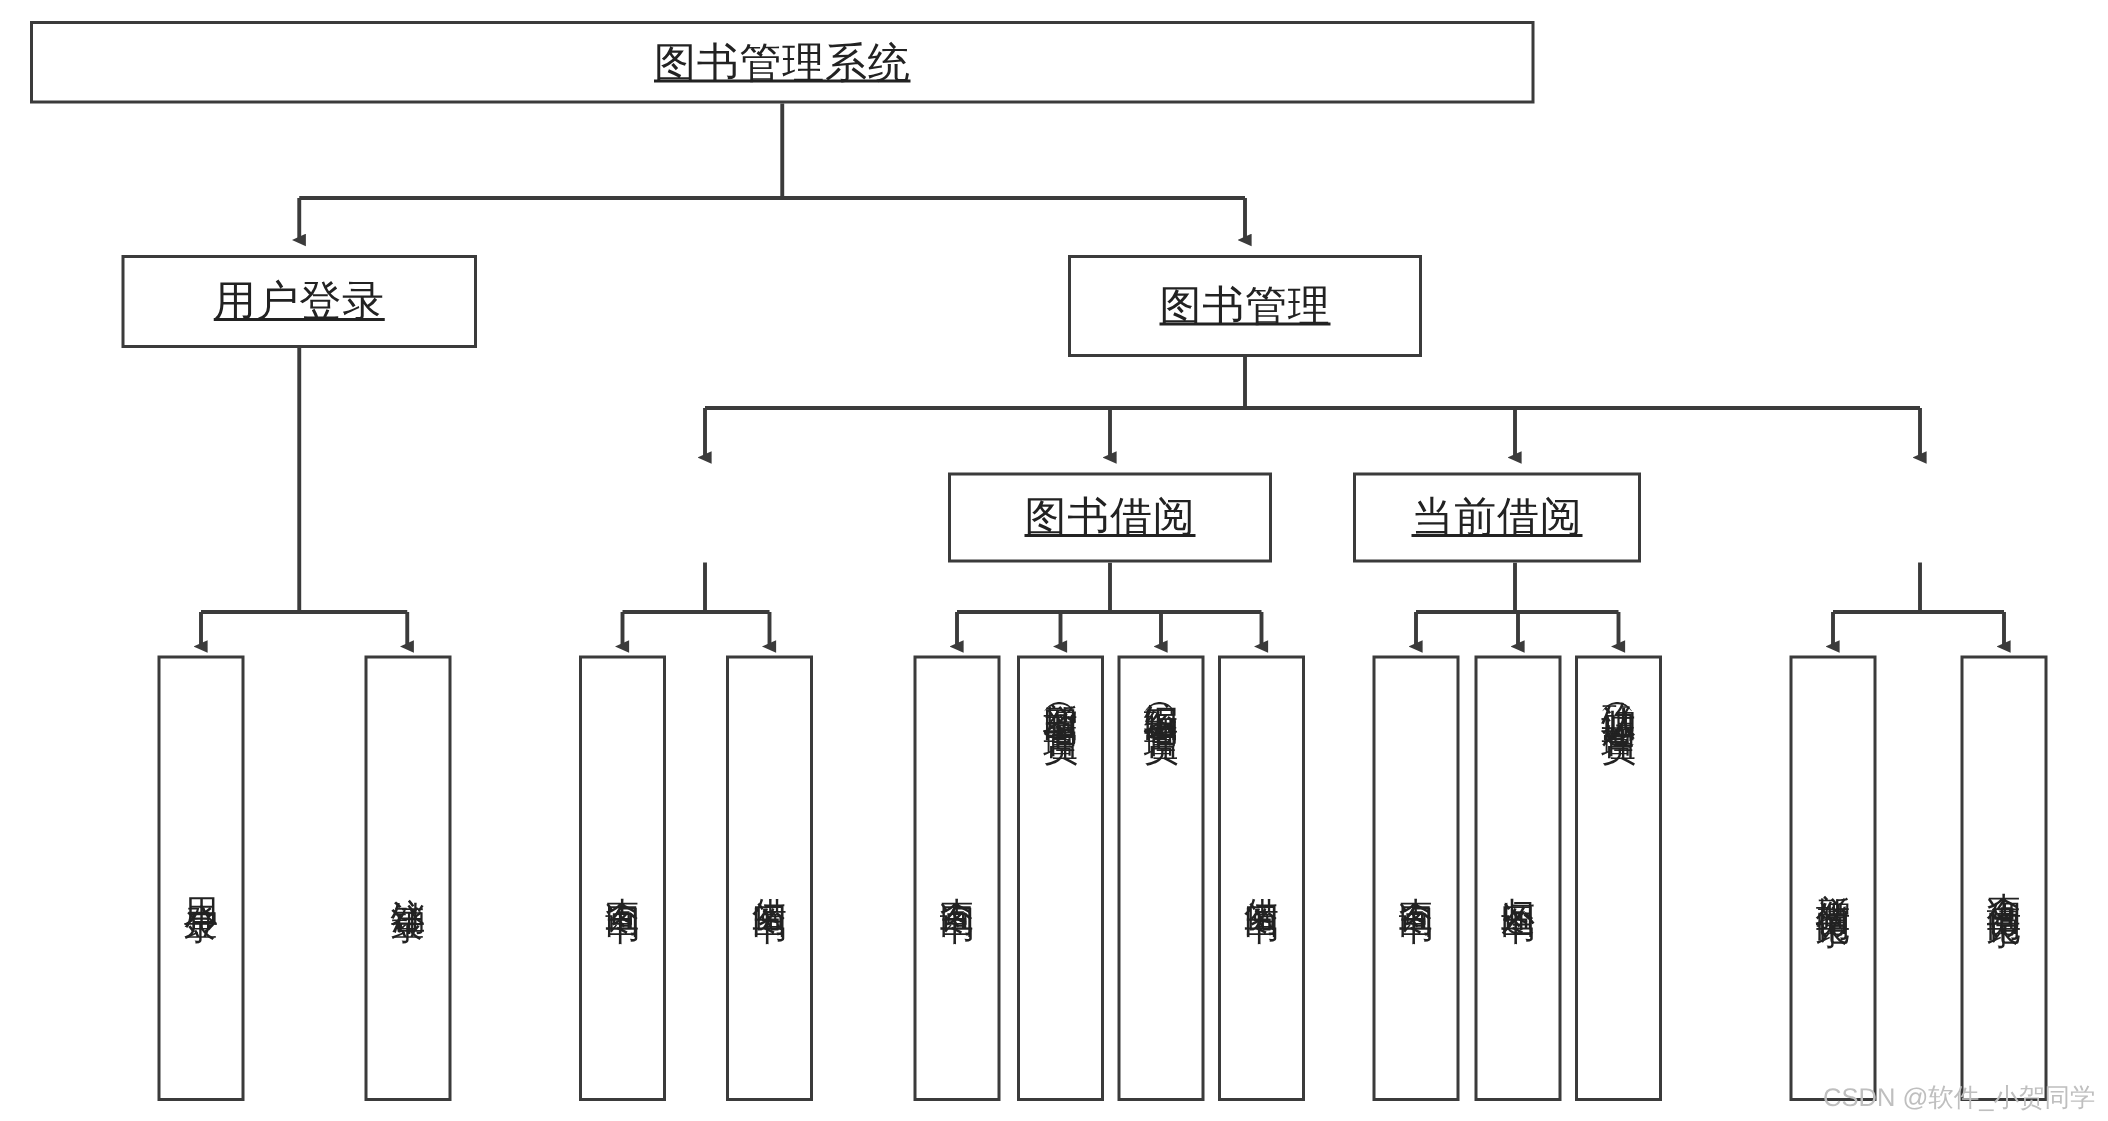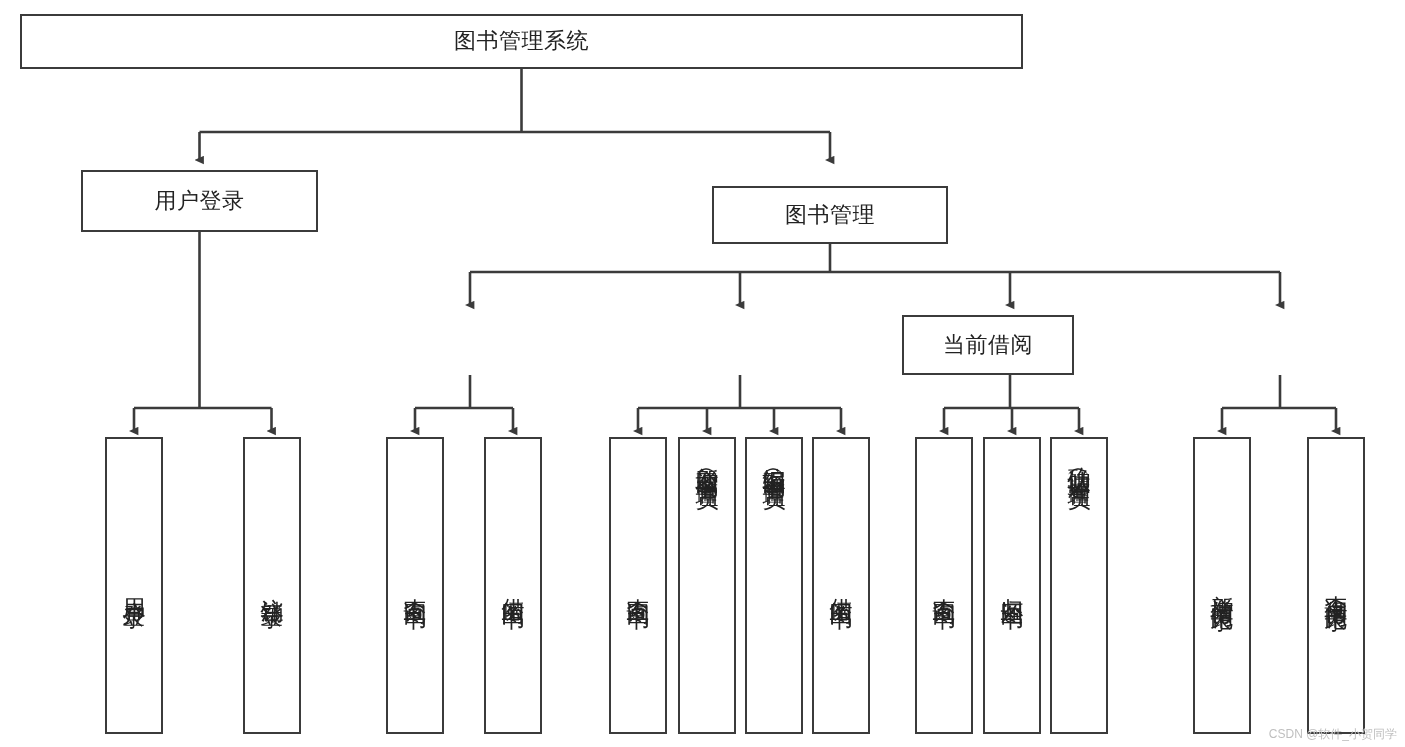--- a/index.html
+++ b/index.html
@@ -35,21 +35,22 @@
     color: #222222;
     z-index: 2;
   }
   .node-label {
     display: block;
     text-align: center;
     line-height: 1.12;
     letter-spacing: 0.5px;
   }
   .node.horizontal .node-label {
-    font-size: 22px;
+    font-size: 28px;
+    text-decoration: underline;
   }
   .node.vertical {
     align-items: flex-start;
     justify-content: center;
     padding-top: 10px;
   }
   .node.vertical .node-label {
     writing-mode: vertical-rl;
     text-orientation: upright;
     font-size: 23px;
@@ -58,21 +59,21 @@
     white-space: nowrap;
   }
   .node.vertical.centered {
     align-items: center;
     padding-top: 0;
   }
   .watermark {
     position: absolute;
     right: 8px;
     bottom: 4px;
-    font-size: 12px;
+    font-size: 17px;
     color: #bfbfbf;
     z-index: 5;
     white-space: nowrap;
     font-family: "Liberation Sans", "DejaVu Sans", sans-serif;
   }
 </style>
 </head>
 <body>
 
 <div id="canvas">
@@ -127,25 +128,28 @@
     </g>
   </svg>
 
   <div class="node horizontal" style="left:20px; top:14px; width:1003px; height:55px;">
     <span class="node-label">图书管理系统</span>
   </div>
 
   <div class="node horizontal" style="left:81px; top:170px; width:237px; height:62px;">
     <span class="node-label">用户登录</span>
   </div>
-  <div class="node horizontal" style="left:712px; top:186px; width:236px; height:58px;">
+  <div class="node horizontal" style="left:712px; top:170px; width:236px; height:68px;">
     <span class="node-label">图书管理</span>
   </div>
 
-  <div class="node horizontal" style="left:902px; top:315px; width:172px; height:60px;">
+  <div class="node horizontal" style="left:632px; top:315px; width:216px; height:60px;">
+    <span class="node-label">图书借阅</span>
+  </div>
+  <div class="node horizontal" style="left:902px; top:315px; width:192px; height:60px;">
     <span class="node-label">当前借阅</span>
   </div>
 
   <div class="node vertical centered" style="left:105px; top:437px; width:58px; height:297px;">
     <span class="node-label">用户登录</span>
   </div>
   <div class="node vertical centered" style="left:243px; top:437px; width:58px; height:297px;">
     <span class="node-label">注销登录</span>
   </div>
 

